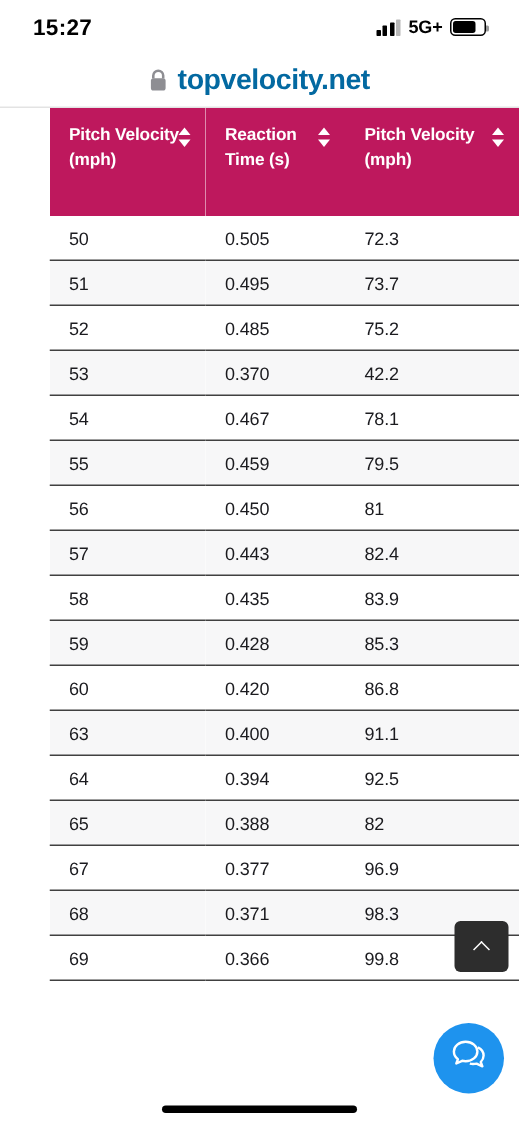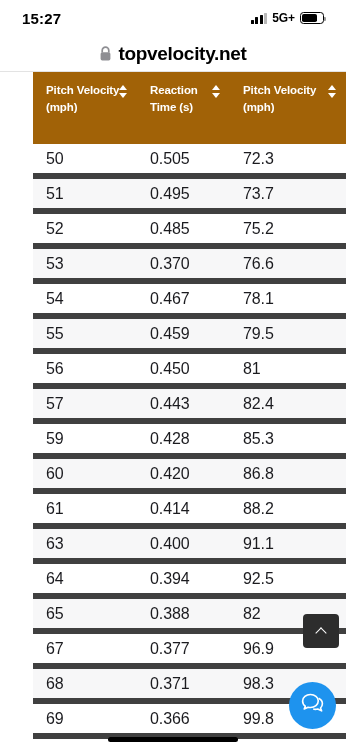--- a/index.html
+++ b/index.html
@@ -100,21 +100,21 @@
   .lock-icon {
     display: block;
     width: 13px;
     height: 15px;
     position: relative;
     flex: none;
   }
   .url-text {
     font-size: 19px;
     font-weight: bold;
-    color: #000000;
+    color: #0369a1;
     letter-spacing: -0.3px;
   }
   .url-divider {
     position: absolute;
     top: 71px; left: 0;
     width: 346px;
     height: 1px;
     background: #e3e3e3;
   }
 
@@ -126,21 +126,21 @@
     width: 313px;
     height: 670px;
     overflow: hidden;
   }
   table.data-table {
     border-collapse: collapse;
     width: 313px;
     table-layout: fixed;
   }
   table.data-table thead th {
-    background: #a16207;
+    background: #be185d;
     color: #ffffff;
     font-size: 11.5px;
     font-weight: bold;
     text-align: left;
     vertical-align: top;
     padding: 10px 6px 10px 13px;
     line-height: 17px;
     position: relative;
     letter-spacing: -0.1px;
     height: 72px;
@@ -167,25 +167,25 @@
   .sort-icon span.up {
     top: 0;
     border-bottom: 5px solid #ffffff;
   }
   .sort-icon span.dn {
     bottom: 0;
     border-top: 5px solid #ffffff;
   }
 
   table.data-table tbody td {
-    font-size: 16px;
+    font-size: 12px;
     color: #1b1b1f;
     padding: 0 6px 0 13px;
     height: 29px;
-    border-bottom: 6px solid #404040;
+    border-bottom: 1px solid #404040;
     letter-spacing: -0.1px;
     white-space: nowrap;
     overflow: hidden;
   }
   table.data-table tbody tr:nth-child(odd)  td { background: #ffffff; }
   table.data-table tbody tr:nth-child(even) td { background: #f7f7f8; }
 
   
   .scroll-top-btn {
     position: absolute;
@@ -308,21 +308,21 @@
           <td>73.7</td>
         </tr>
         <tr>
           <td>52</td>
           <td>0.485</td>
           <td>75.2</td>
         </tr>
         <tr>
           <td>53</td>
           <td>0.370</td>
-          <td>76.6</td>
+          <td>42.2</td>
         </tr>
         <tr>
           <td>54</td>
           <td>0.467</td>
           <td>78.1</td>
         </tr>
         <tr>
           <td>55</td>
           <td>0.459</td>
           <td>79.5</td>
@@ -331,33 +331,33 @@
           <td>56</td>
           <td>0.450</td>
           <td>81</td>
         </tr>
         <tr>
           <td>57</td>
           <td>0.443</td>
           <td>82.4</td>
         </tr>
         <tr>
+          <td>58</td>
+          <td>0.435</td>
+          <td>83.9</td>
+        </tr>
+        <tr>
           <td>59</td>
           <td>0.428</td>
           <td>85.3</td>
         </tr>
         <tr>
           <td>60</td>
           <td>0.420</td>
           <td>86.8</td>
-        </tr>
-        <tr>
-          <td>61</td>
-          <td>0.414</td>
-          <td>88.2</td>
         </tr>
         <tr>
           <td>63</td>
           <td>0.400</td>
           <td>91.1</td>
         </tr>
         <tr>
           <td>64</td>
           <td>0.394</td>
           <td>92.5</td>

